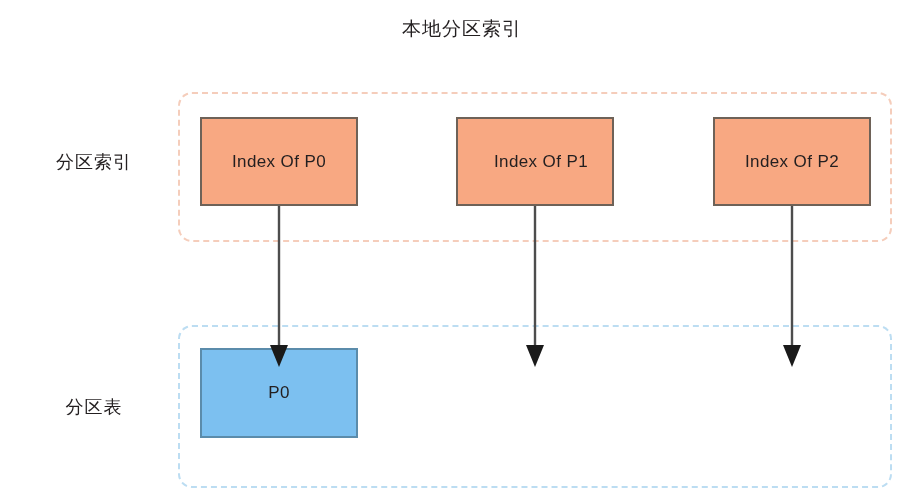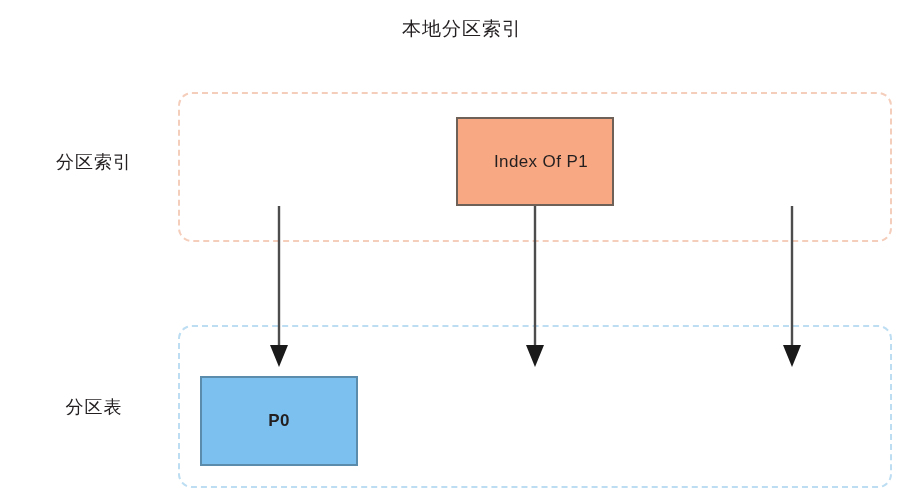--- a/index.html
+++ b/index.html
@@ -84,24 +84,23 @@
   .node.index-node {
     background: #f8a882;
     border: 2px solid #6e6258;
     top: 117px;
     height: 89px;
     width: 158px;
   }
   .node.table-node {
     background: #7cc0f0;
     border: 2px solid #5b8cab;
-    top: 376px;
+    top: 348px;
     height: 90px;
     width: 158px;
-    font-weight: bold;
   }
   .col-0 { left: 200px; }
   .col-1 { left: 456px; padding-left: 12px; }
   .col-2 { left: 713px; }
 
   
   .arrow {
     position: absolute;
     top: 206px;
     width: 22px;
@@ -144,21 +143,23 @@
 
   <div class="diagram-title">本地分区索引</div>
 
   <div class="row-label table-label">分区表</div>
   <div class="row-label index-label">分区索引</div>
 
   <div class="group-box group-index"></div>
 
   <div class="group-box group-table"></div>
 
+  <div class="node index-node col-0">Index Of P0</div>
   <div class="node index-node col-1">Index Of P1</div>
+  <div class="node index-node col-2">Index Of P2</div>
 
   <div class="node table-node col-0">P0</div>
 
   <svg class="arrow a-0" viewBox="0 0 22 162">
     <line x1="11" y1="0" x2="11" y2="146" stroke="#4d4d4d" stroke-width="2.4"></line>
     <polygon points="2,139 20,139 11,161" fill="#1a1a1a"></polygon>
   </svg>
   <svg class="arrow a-1" viewBox="0 0 22 162">
     <line x1="11" y1="0" x2="11" y2="146" stroke="#4d4d4d" stroke-width="2.4"></line>
     <polygon points="2,139 20,139 11,161" fill="#1a1a1a"></polygon>

